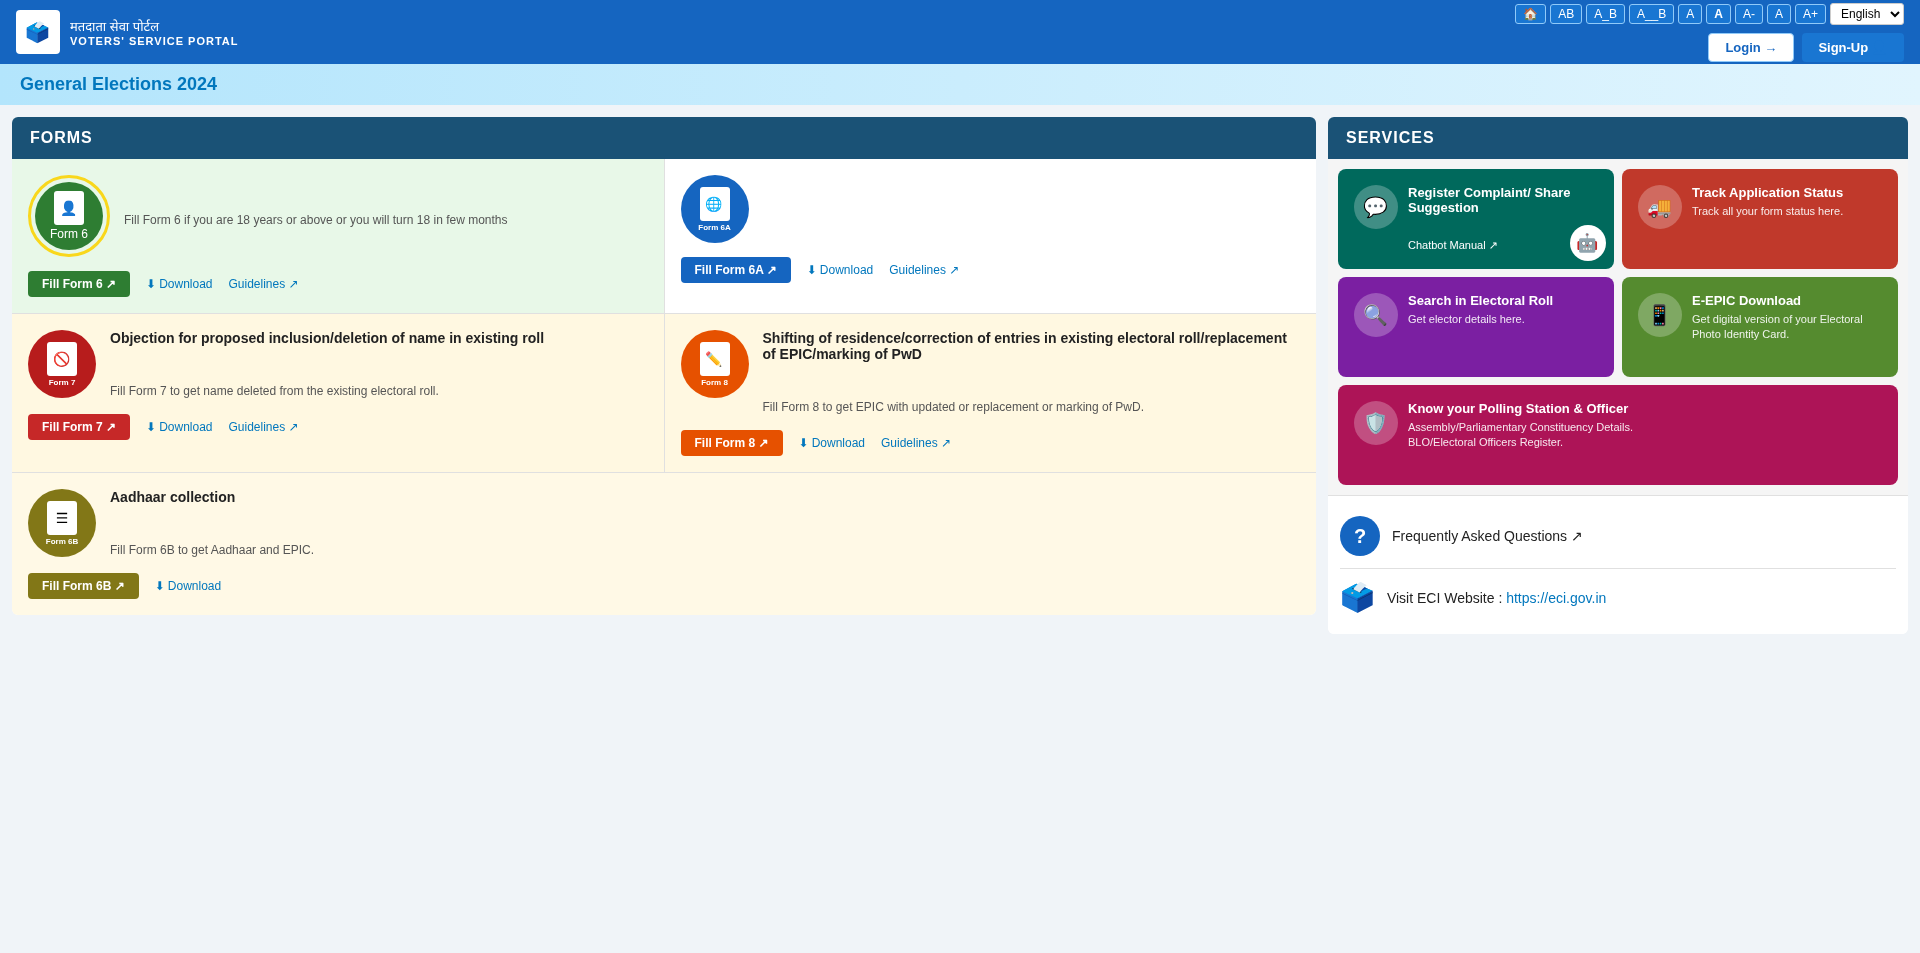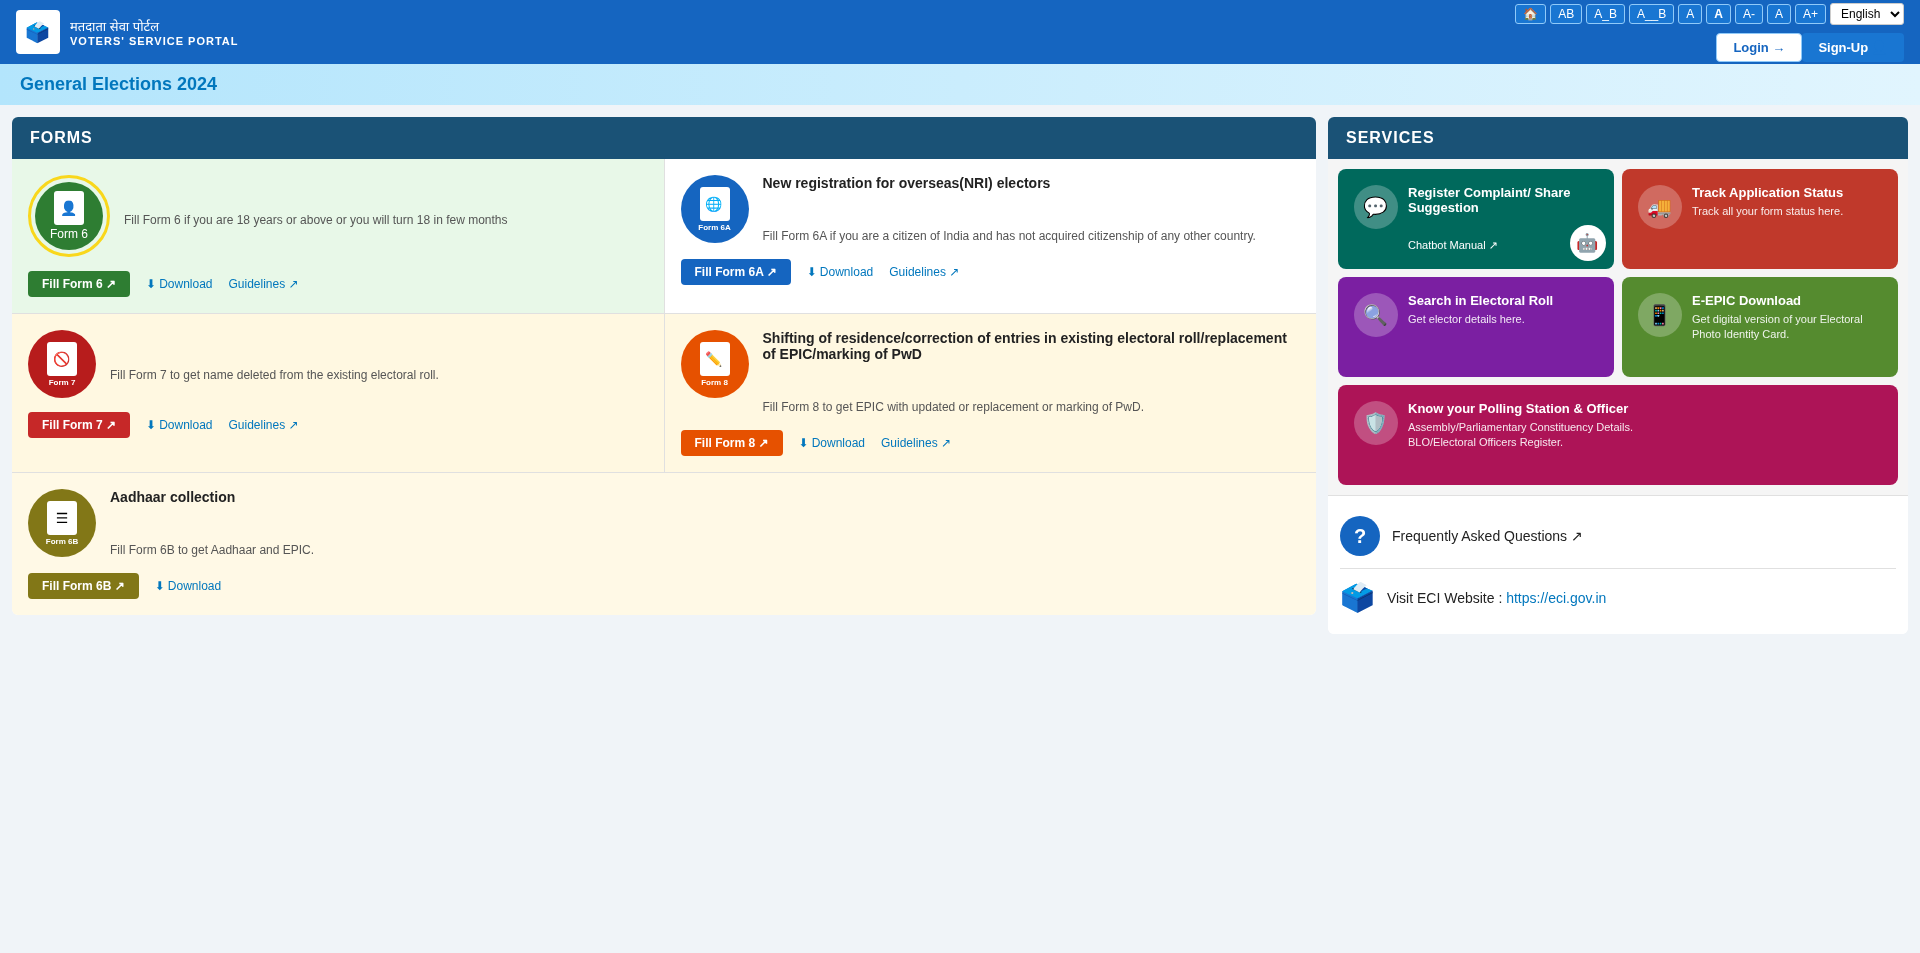--- a/index.html
+++ b/index.html
@@ -27,21 +27,21 @@
     .header-title .eng { font-size: 11px; font-weight: bold; letter-spacing: 1px; }
     .accessibility-bar { display: flex; align-items: center; gap: 4px; }
     .acc-btn {
       background: #1976d2; border: 1px solid #90caf9; color: #fff;
       padding: 2px 7px; font-size: 12px; border-radius: 3px; cursor: pointer;
     }
     .lang-select {
       background: #fff; border: 1px solid #ccc; border-radius: 3px;
       padding: 2px 6px; font-size: 12px; cursor: pointer;
     }
-    .auth-btns { display: flex; margin-top: 4px; }
+    .auth-btns { display: flex; gap: 8px; margin-top: 4px; }
     .btn-login {
       background: #fff; color: #1565c0; border: 1px solid #90caf9;
       padding: 6px 16px; border-radius: 4px; cursor: pointer; font-size: 13px; font-weight: bold;
     }
     .btn-signup {
       background: #1976d2; color: #fff; border: none;
       padding: 6px 16px; border-radius: 4px; cursor: pointer; font-size: 13px; font-weight: bold;
     }
     .header-right-col { display: flex; flex-direction: column; align-items: flex-end; gap: 4px; }
 
@@ -256,39 +256,36 @@
           <button class="btn-guidelines">Guidelines ↗</button>
         </div>
       </div>
 
       <div class="form-card">
         <div class="form-card-top">
           <div style="width:68px;height:68px;border-radius:50%;background:#1565c0;display:flex;flex-direction:column;align-items:center;justify-content:center;gap:2px;flex-shrink:0;">
             <div style="width:30px;height:34px;background:#fff;border-radius:3px;display:flex;align-items:center;justify-content:center;font-size:14px;">🌐</div>
             <div style="font-size:8px;color:#fff;font-weight:bold;">Form 6A</div>
           </div>
-          <div class="form-info">
-            <div class="form-title">New registration for overseas(NRI) electors</div>
-            <div class="form-desc">Fill Form 6A if you are a citizen of India and has not acquired citizenship of any other country.</div>
-          </div>
         </div>
         <div class="form-actions">
           <button class="btn-fill blue">Fill Form 6A ↗</button>
           <button class="btn-download">⬇ <span>Download</span></button>
           <button class="btn-guidelines">Guidelines ↗</button>
         </div>
       </div>
 
       <div class="form-card form7-card">
         <div class="form-card-top">
           <div style="width:68px;height:68px;border-radius:50%;background:#b71c1c;display:flex;flex-direction:column;align-items:center;justify-content:center;gap:2px;flex-shrink:0;">
             <div style="width:30px;height:34px;background:#fff;border-radius:3px;display:flex;align-items:center;justify-content:center;font-size:14px;">🚫</div>
             <div style="font-size:8px;color:#fff;font-weight:bold;">Form 7</div>
           </div>
           <div class="form-info">
+            <div class="form-title">Objection for proposed inclusion/deletion of name in existing roll</div>
             <div class="form-desc">Fill Form 7 to get name deleted from the existing electoral roll.</div>
           </div>
         </div>
         <div class="form-actions">
           <button class="btn-fill red">Fill Form 7 ↗</button>
           <button class="btn-download">⬇ <span>Download</span></button>
           <button class="btn-guidelines">Guidelines ↗</button>
         </div>
       </div>
 

